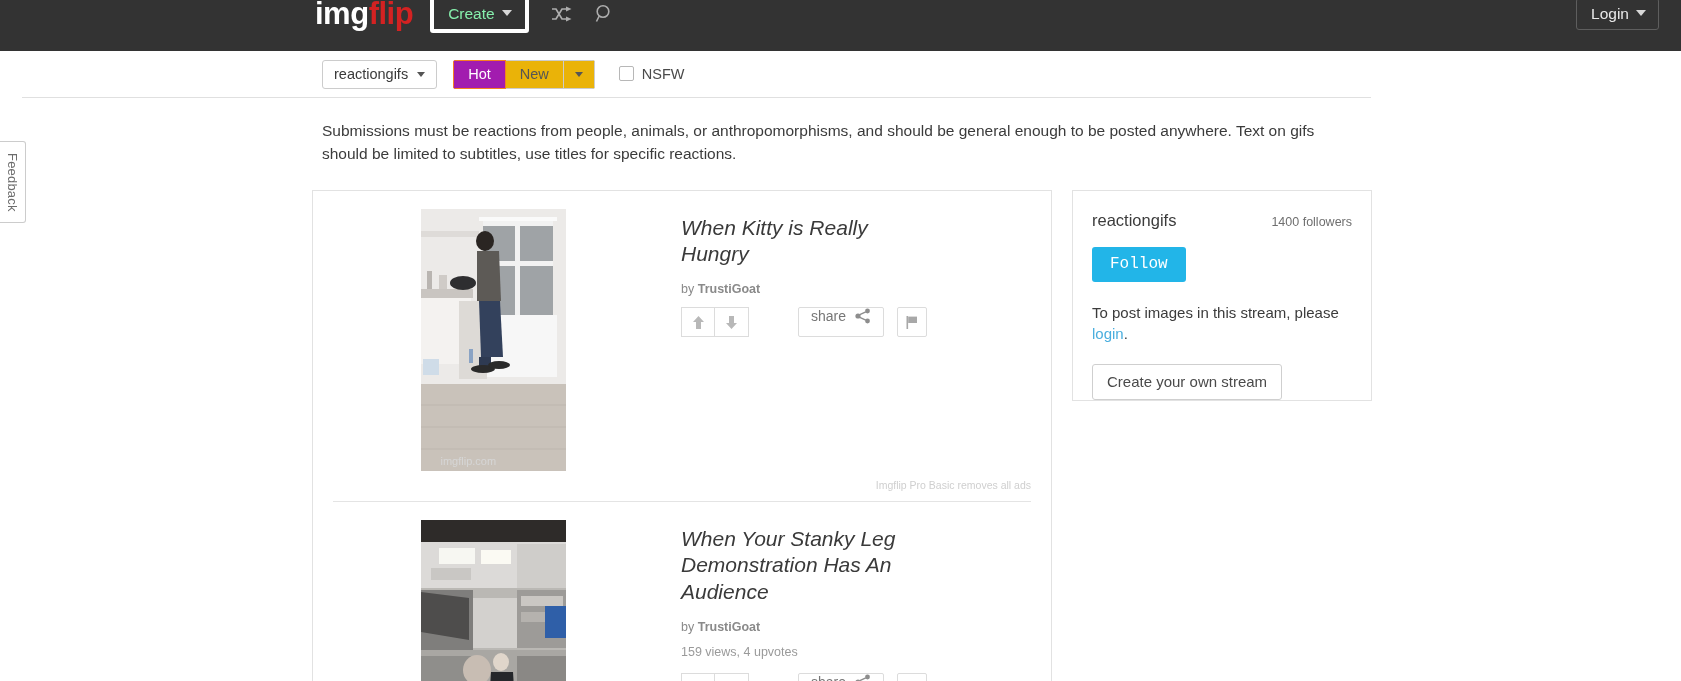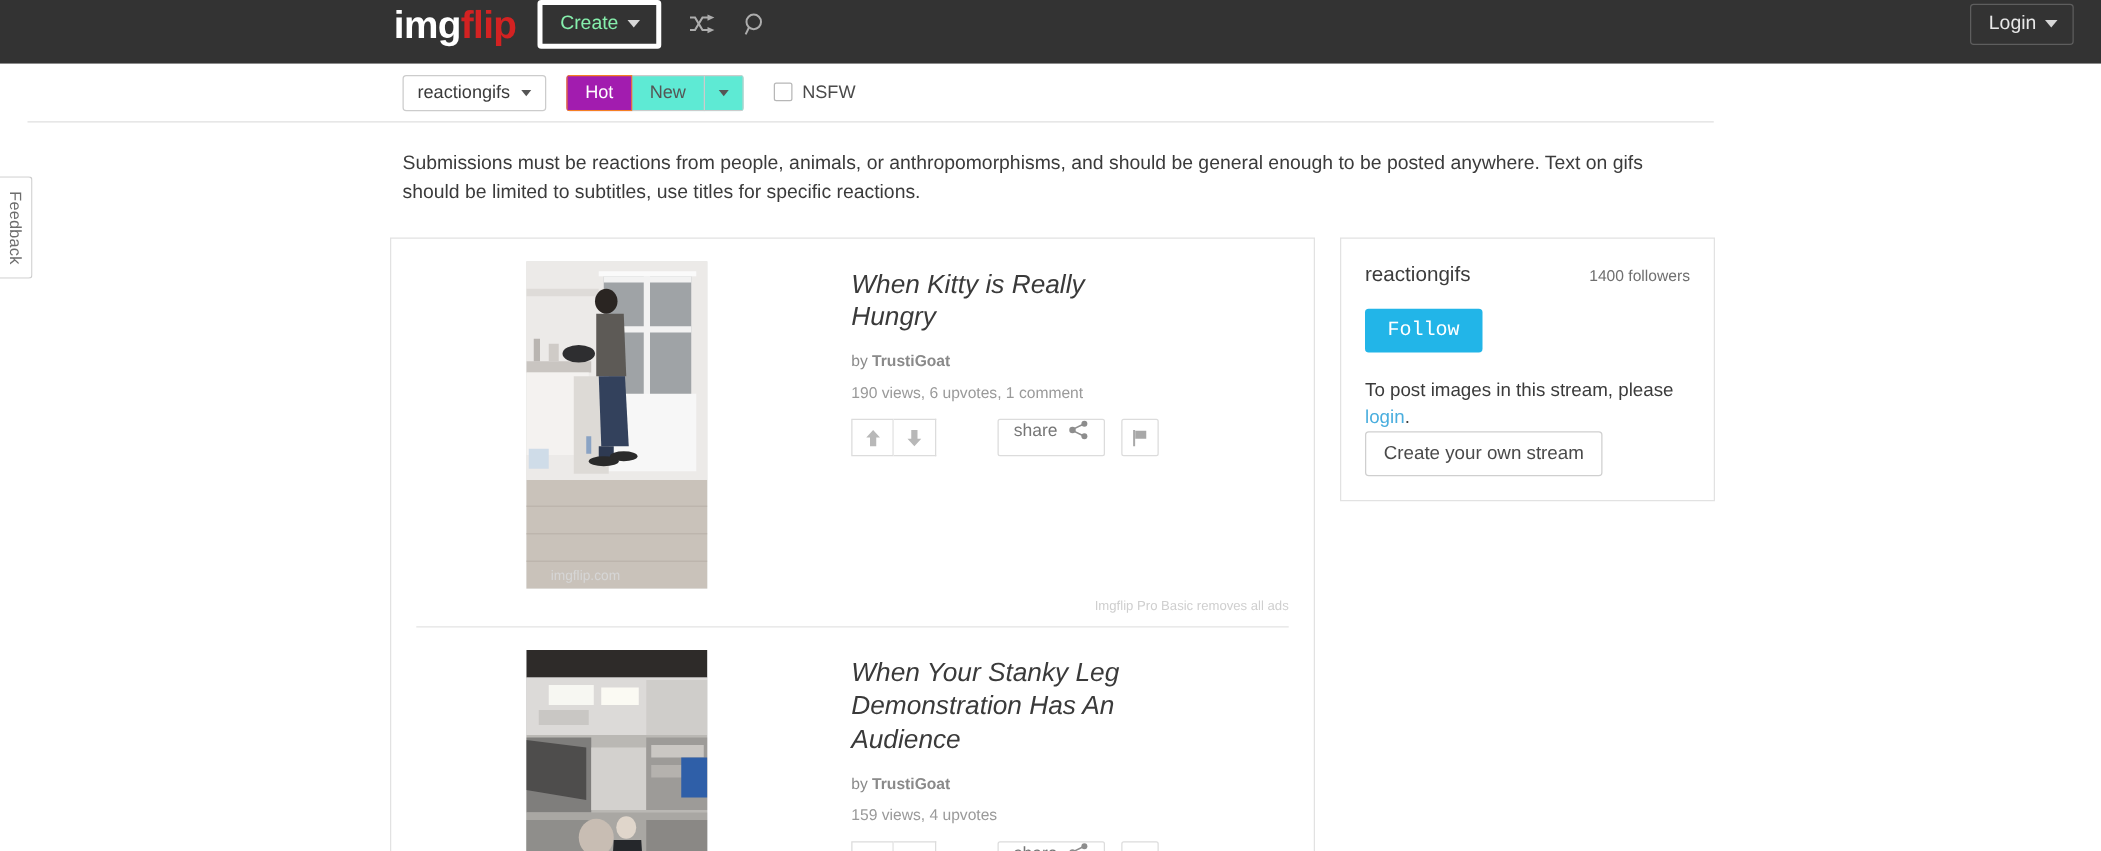--- a/index.html
+++ b/index.html
@@ -10,22 +10,22 @@
     background: #fff;
     font-family: "Liberation Sans", sans-serif;
   }
 
   
   .topbar {
     position: relative;
     height: 51px;
     background: #333333;
     display: flex;
-    align-items: flex-start;
-    padding: 0 22px 0 0;
+    align-items: flex-end;
+    padding: 0 22px 18px 0;
   }
   .nav-inner {
     width: 100%;
     max-width: 1681px;
     display: flex;
     align-items: center;
     padding-left: 315px;
   }
   .logo {
     font-size: 31px;
@@ -155,21 +155,21 @@
     display: flex;
     margin-left: 16px;
     border-radius: 3px;
     overflow: hidden;
   }
   .sort-btn {
     height: 29px;
     font-size: 14.5px;
     padding: 0 14px;
     border: 1px solid #cccccc;
-    background: #5eead4;
+    background: #eab308;
     color: #555;
     cursor: pointer;
     font-family: inherit;
     display: flex;
     align-items: center;
   }
   .sort-btn.active {
     background: #a21caf;
     border-color: #f58022;
     color: #ffffff;
@@ -365,20 +365,21 @@
     padding: 9px 18px 10px 18px;
     cursor: pointer;
     font-family: Liberation Mono, monospace;
     line-height: 1;
     margin-bottom: 20px;
   }
   .sb-text {
     font-size: 15px;
     line-height: 1.45;
     color: #3b3b3b;
+    margin-bottom: 19px;
   }
   .sb-link {
     color: #4aaede;
     cursor: pointer;
     text-decoration: none;
   }
   .create-stream-btn {
     border: 1px solid #cfcfcf;
     background: #fff;
     border-radius: 3px;
@@ -501,21 +502,20 @@
             <span class="watermark">imgflip.com</span>
           </div>
         </div>
 
         <div class="meta-col">
           <h2 class="post-title">When Kitty is Really Hungry</h2>
           <div class="post-author">
             <span>by</span>
             <b>TrustiGoat</b>
           </div>
-          <div class="post-stats">190 views, 6 upvotes, 1 comment</div>
 
           <div class="action-row">
             <div class="vote-group">
               <button class="vote-btn up">
                 <svg width="13" height="15" viewBox="0 0 13 15">
                   <path d="M6.5 1 L12 7 H9 V14 H4 V7 H1 Z" fill="#b8b8b8"></path>
                 </svg>
               </button>
               <button class="vote-btn down">
                 <svg width="13" height="15" viewBox="0 0 13 15">

